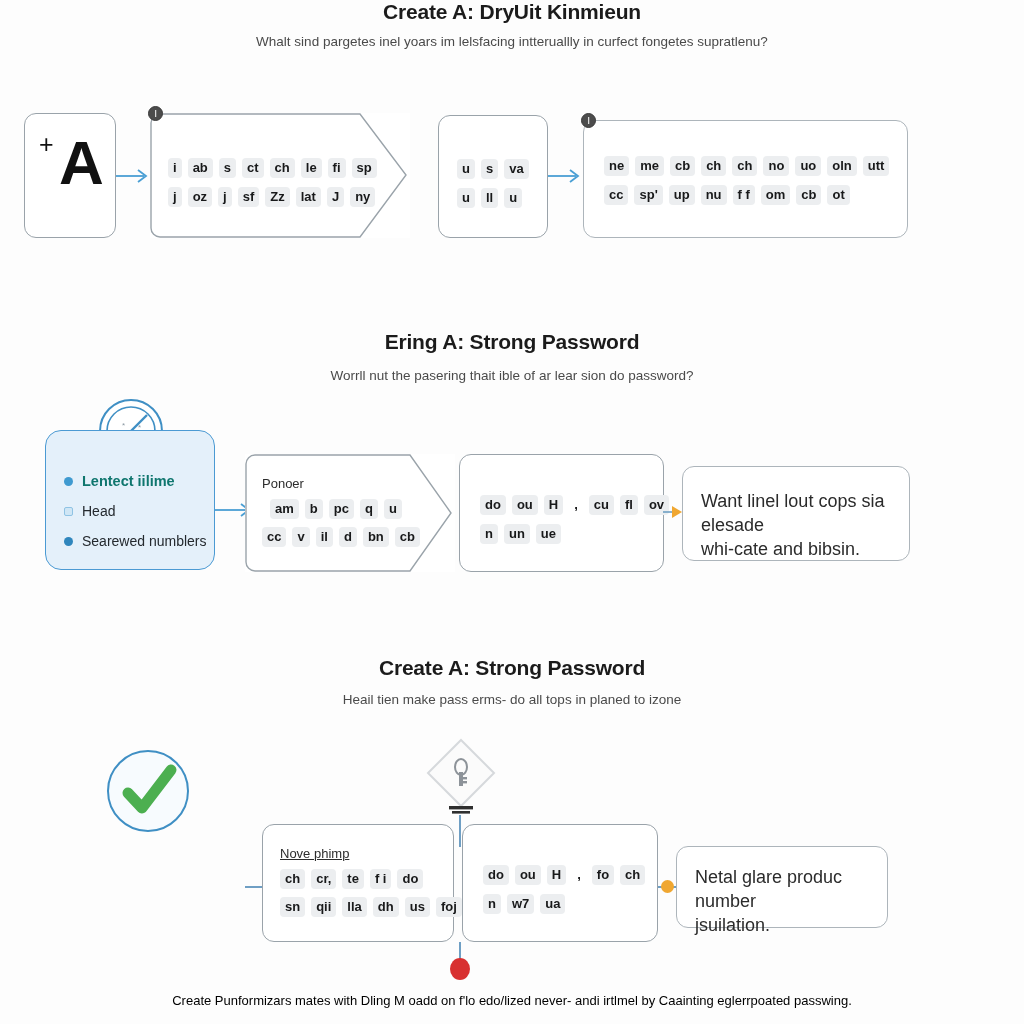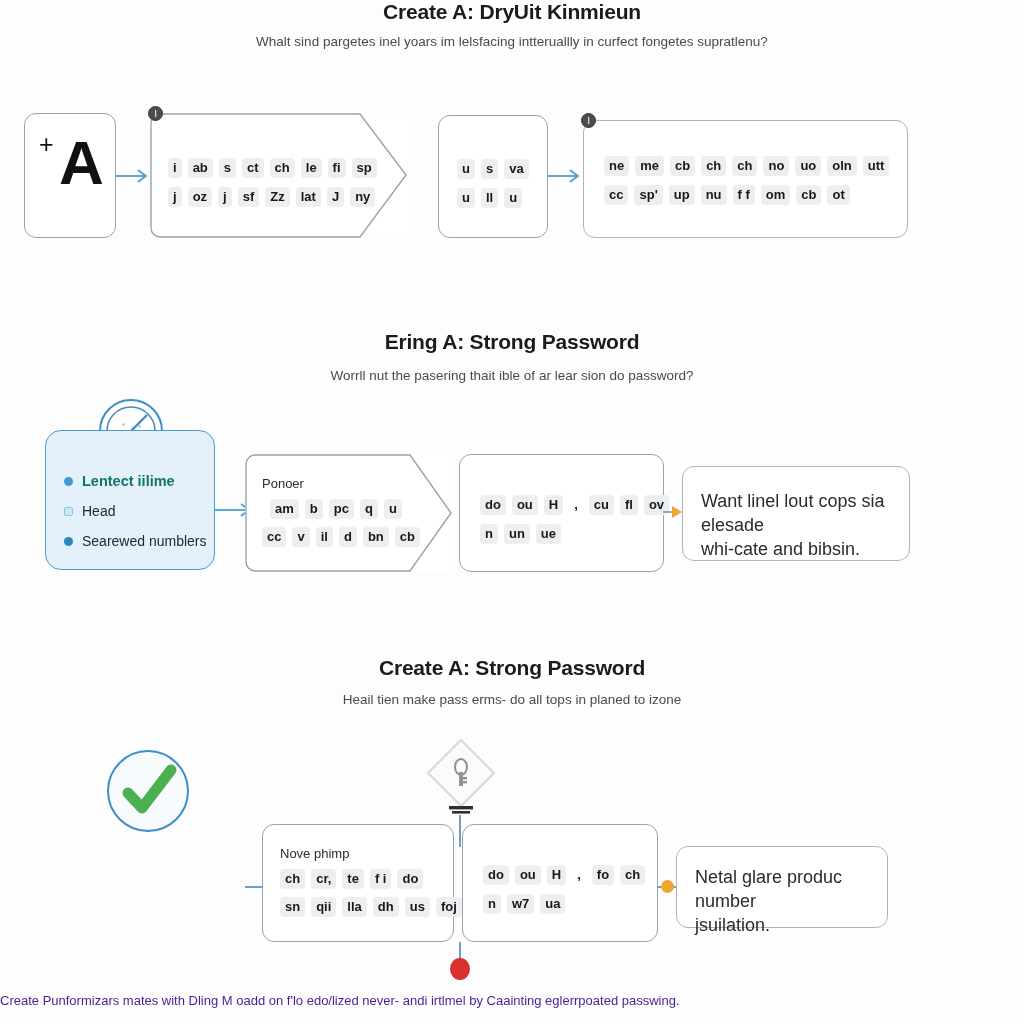--- a/index.html
+++ b/index.html
@@ -89,22 +89,22 @@
   }
   .a-plus {
     position: absolute; font-size: 25px; font-weight: 400; color: #111; line-height: 1;
   }
 
   .txt-card {
     position: absolute; font-size: 18px; color: #2b2b2b; line-height: 24px;
   }
 
   .footnote {
-    position: absolute; left: 0; width: 1024px; 
-    font-size: 13px; color: #4c1d95;
+    position: absolute; left: 0; width: 1024px; text-align: center;
+    font-size: 13px; color: #000000;
   }
 
   .connector { position: absolute; background: #6f9fc4; }
   .dot-node { position: absolute; border-radius: 50%; }
 </style>
 </head>
 <body>
 
 <div class="page">
 
@@ -291,21 +291,21 @@
   <div class="connector" style="left:459px; top:815px; width:2px; height:32px;"></div>
 
   <svg style="position:absolute; left:105px; top:748px; width:86px; height:86px;" viewBox="0 0 86 86">
     <circle cx="43" cy="43" r="40" fill="#f7fbfe" stroke="#3f8fc4" stroke-width="2"></circle>
     <polyline points="23,45 37,60 66,22" fill="none" stroke="#4caf50" stroke-width="11" stroke-linecap="round" stroke-linejoin="round"></polyline>
   </svg>
 
   <div class="connector" style="left:245px; top:886px; width:20px; height:2px;"></div>
 
   <div class="card" style="left:262px; top:824px; width:192px; height:118px;">
-    <div class="label-lite" style="left:17px; top:21px;">Nove phimp</div>
+    <div class="label-lite" style="left:17px; top:21px;text-decoration:underline;">Nove phimp</div>
     <div class="chiprow" style="left:17px; top:44px;">
       <span class="chip">ch</span>
       <span class="chip">cr,</span>
       <span class="chip">te</span>
       <span class="chip">f i</span>
       <span class="chip">do</span>
     </div>
     <div class="chiprow" style="left:17px; top:72px;">
       <span class="chip">sn</span>
       <span class="chip">qii</span>

